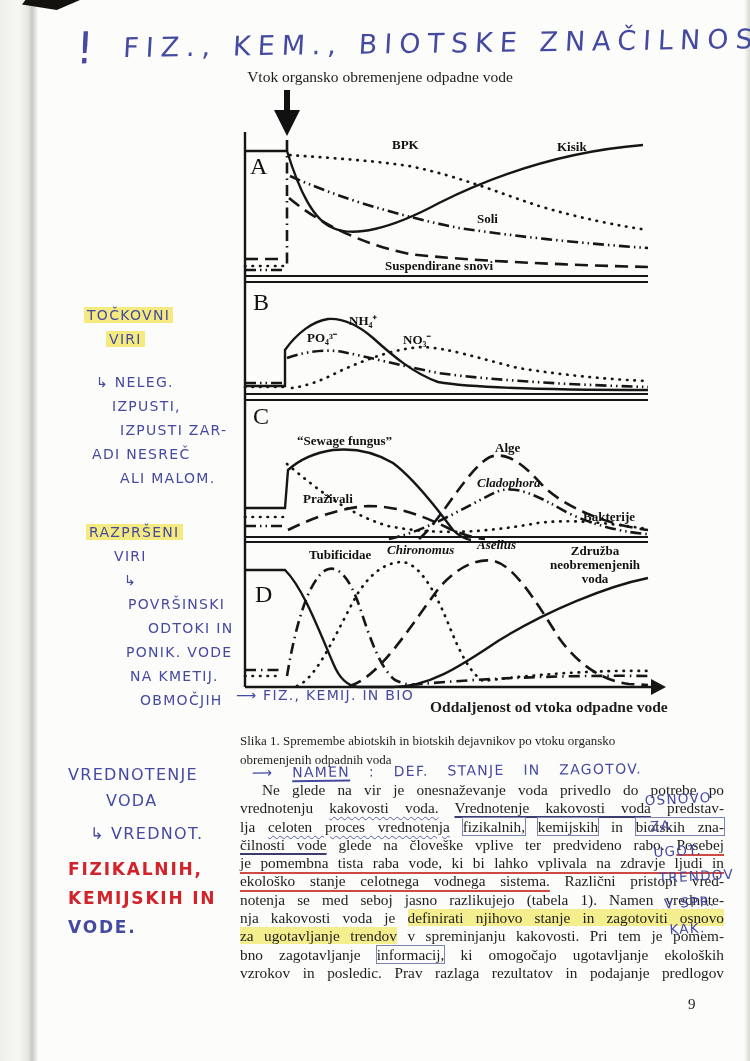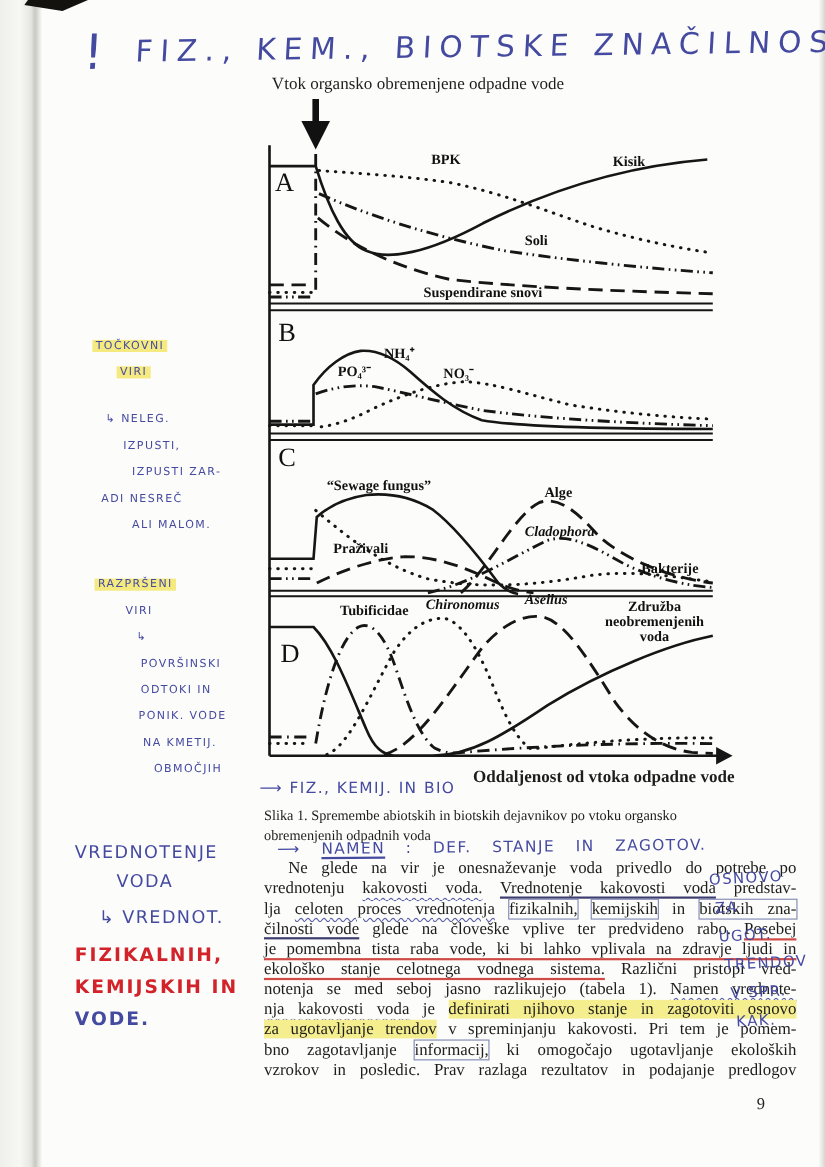--- a/index.html
+++ b/index.html
@@ -21,36 +21,36 @@
   .title{position:absolute;left:76px;top:18px;width:660px;transform:rotate(-0.8deg) skewX(-4deg);
          font-size:27px;letter-spacing:7px;white-space:nowrap;}
   .title .excl{font-size:44px;font-weight:400;vertical-align:-6px;letter-spacing:0;}
   .title .tt{margin:0 14px;}
   
   .inflow-label{position:absolute;left:235px;top:68px;width:290px;text-align:center;font-size:15.5px;}
   .arrow-stem{position:absolute;left:284px;top:90px;width:6px;height:22px;background:#111;}
   .arrow-head{position:absolute;left:274px;top:110px;width:0;height:0;
     border-left:13px solid transparent;border-right:13px solid transparent;border-top:26px solid #111;}
   .figure-svg{position:absolute;left:237px;top:118px;}
-  .axis-note{position:absolute;left:236px;top:709px;font-size:14px;white-space:nowrap;}
+  .axis-note{position:absolute;left:236px;top:687px;font-size:14px;white-space:nowrap;}
   .xaxis-label{position:absolute;left:430px;top:698px;font-size:15.5px;font-weight:bold;white-space:nowrap;}
   .caption{position:absolute;left:240px;top:731px;width:486px;font-size:13px;line-height:19px;}
   .namen{position:absolute;left:252px;top:762px;width:500px;font-size:14px;word-spacing:13px;
          transform:rotate(-0.6deg);white-space:nowrap;}
   
   .para{position:absolute;left:240px;top:781px;width:484px;font-size:15.3px;line-height:18.3px;}
   .para .line{text-align:justify;text-align-last:justify;white-space:normal;}
   .para .line:first-child{text-indent:22px;}
   .ul{text-decoration:underline;text-decoration-color:#3c3c6e;text-decoration-thickness:1.5px;text-underline-offset:3px;}
   .ulred{text-decoration:underline;text-decoration-color:#cf4a44;text-decoration-thickness:2px;text-underline-offset:3.5px;}
   .wavy{text-decoration:underline wavy #5b5fa6;text-decoration-thickness:1.2px;text-underline-offset:3px;margin-top:30px;}
   .hl{background:#f5ee8e;}
   .box{outline:1.3px solid #7d84b2;outline-offset:0px;}
   
-  .lnotes{position:absolute;font-size:10px;line-height:24px;}
+  .lnotes{position:absolute;font-size:14px;line-height:24px;}
   #g1a{left:84px;top:303px;}
   #g1b{left:88px;top:370px;}
   #g2{left:86px;top:520px;}
   #g3a{left:68px;top:762px;line-height:26px;font-size:16px;}
   #g3b{left:78px;top:822px;font-size:16px;}
   #g3c{left:68px;top:855px;line-height:29px;font-size:17px;font-weight:bold;letter-spacing:1.8px;}
   .rnotes{position:absolute;left:648px;top:785px;font-size:13.5px;line-height:26px;transform:rotate(-3deg);}
   .pagenum{position:absolute;left:688px;top:996px;font-size:15px;}
   
   .ax{stroke:#161616;stroke-width:2.4;fill:none;}
@@ -182,21 +182,21 @@
       <div class="hw-line" style="margin-left: 24px;"><span>IZPUSTI,</span></div>
       <div class="hw-line" style="margin-left: 32px;"><span>IZPUSTI ZAR-</span></div>
       <div class="hw-line" style="margin-left: 4px;"><span>ADI NESREČ</span></div>
       <div class="hw-line" style="margin-left: 32px;"><span>ALI MALOM.</span></div>
     </div>
   <div class="hw lnotes" id="g2">
       <div class="hw-line"><span class="note-hl">RAZPRŠENI</span></div>
       <div class="hw-line" style="margin-left: 28px;"><span>VIRI</span></div>
       <div class="hw-line" style="margin-left: 38px;"><span>↳</span></div>
       <div class="hw-line" style="margin-left: 42px;"><span>POVRŠINSKI</span></div>
-      <div class="hw-line" style="margin-left: 42px;"><span>ODTOKI IN</span></div>
+      <div class="hw-line" style="margin-left: 62px;"><span>ODTOKI IN</span></div>
       <div class="hw-line" style="margin-left: 40px;"><span>PONIK. VODE</span></div>
       <div class="hw-line" style="margin-left: 44px;"><span>NA KMETIJ.</span></div>
       <div class="hw-line" style="margin-left: 54px;"><span>OBMOČJIH</span></div>
     </div>
   <div class="hw lnotes" id="g3a">
       <div class="hw-line"><span>VREDNOTENJE</span></div>
       <div class="hw-line" style="margin-left: 38px;"><span>VODA</span></div>
     </div>
   <div class="hw lnotes" id="g3b">
       <div class="hw-line" style="margin-left: 12px;"><span>↳ VREDNOT.</span></div>

